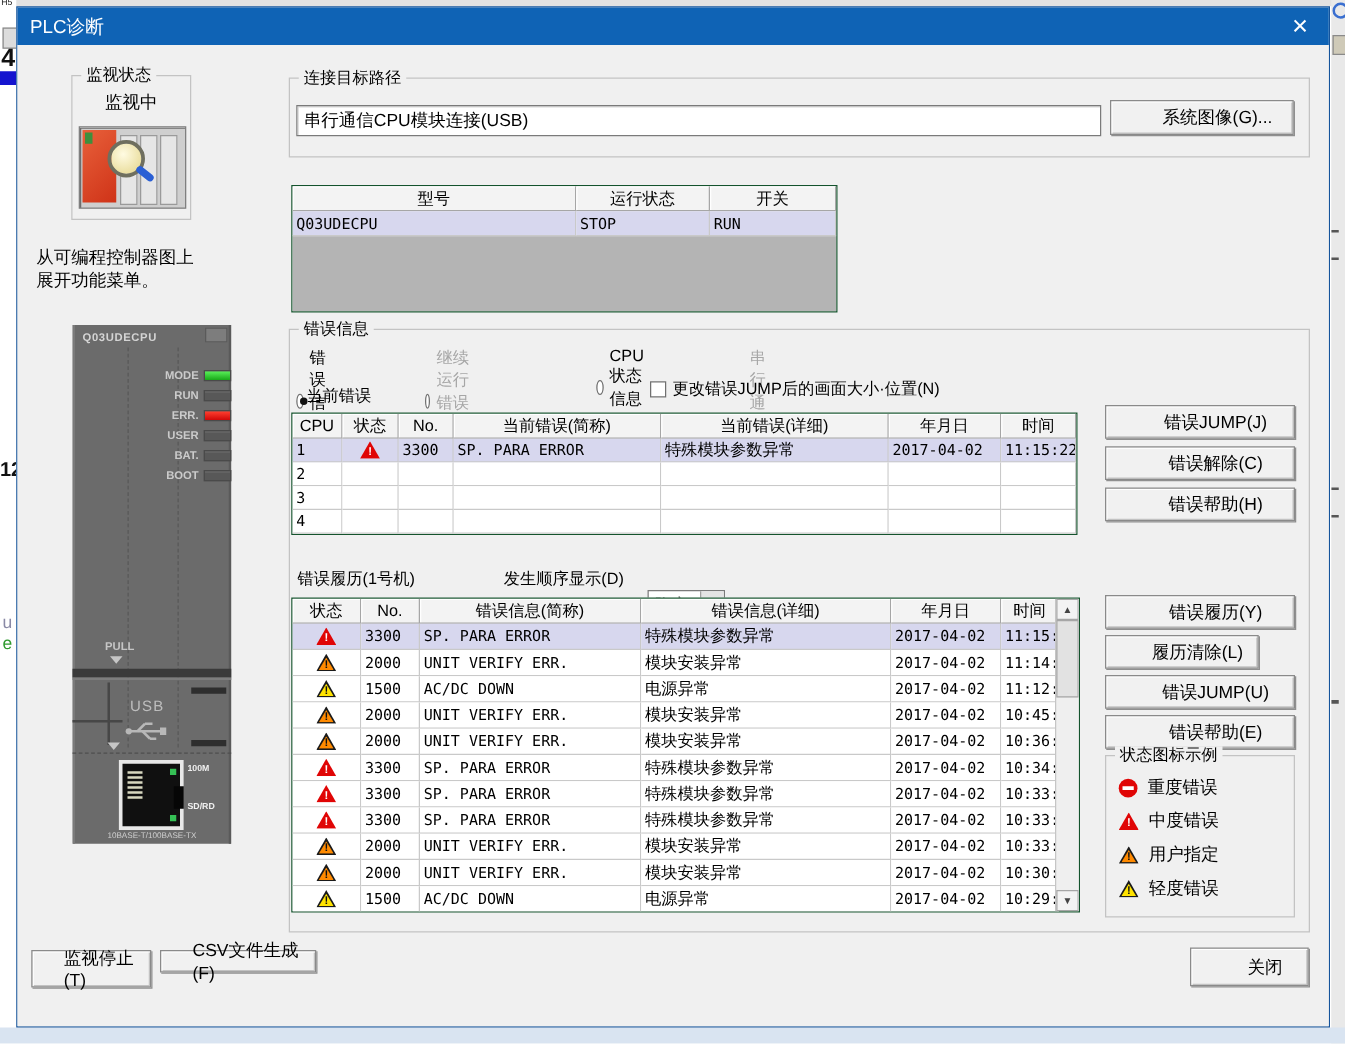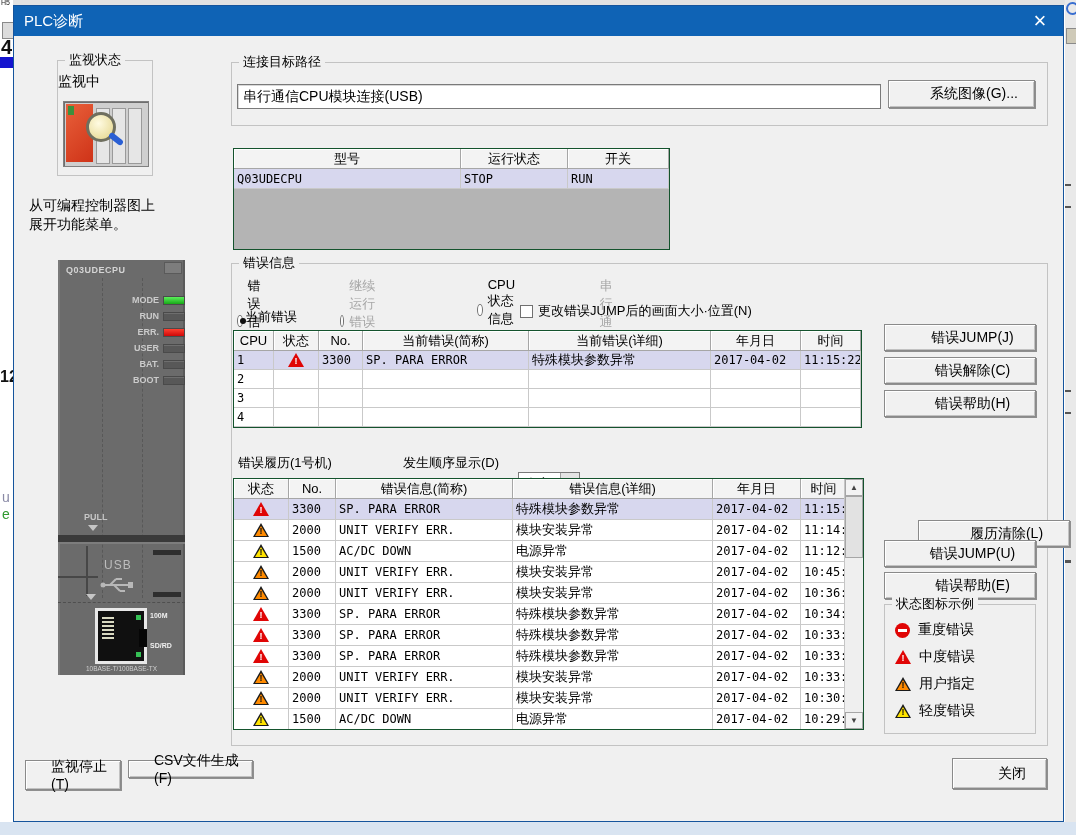--- a/index.html
+++ b/index.html
@@ -30,21 +30,21 @@
          color:#fff;font-size:22px;line-height:22px;cursor:default;}
   .dbody{position:absolute;left:0;top:30px;right:0;bottom:0;background:#f0f0f0;}
   
   .gbx{position:absolute;border:1px solid #c3c3c3;box-sizing:border-box;}
   .gbx>.gt{position:absolute;top:-8px;left:7px;background:#f0f0f0;padding:0 4px;font-size:13px;line-height:14px;}
   
   .btn{position:absolute;background:#f1f1f1;border:1px solid #8a8a8a;box-sizing:border-box;
        box-shadow:inset 1px 1px 0 #ffffff, inset -1px -1px 0 #c2c2c2, 1px 1px 0 #8f8f8f;
        display:flex;align-items:center;justify-content:center;font-size:14px;cursor:default;padding-left:25px;}
   
-  .mon-status{position:absolute;left:0;right:0;top:12px;text-align:left;font-size:14px;}
+  .mon-status{position:absolute;left:0;right:0;top:12px;text-align:center;font-size:14px;}
   .mon-img{position:absolute;left:5px;top:40px;width:84px;height:64px;background:#cfcfcf;
            border:1px solid #808080;box-shadow:inset 1px 1px 0 #6e6e6e;overflow:hidden;}
   .mi-orange{position:absolute;left:2px;top:2px;width:27px;height:58px;background:linear-gradient(135deg,#e8603a,#cf3318);}
   .mi-green{position:absolute;left:4px;top:4px;width:6px;height:9px;background:#3d8f3d;}
   .mi-col{position:absolute;top:6px;width:12px;height:54px;background:#e6e6e6;border:1px solid #9a9a9a;}
   .mi-lens{position:absolute;left:22px;top:10px;width:24px;height:24px;border-radius:50%;border:3px solid #6f6f5f;
            background:radial-gradient(circle at 40% 35%,#fffbe2,#e3d488);}
   .mi-handle{position:absolute;left:44px;top:34px;width:16px;height:6px;background:#2a5fd4;border-radius:3px;
              transform:rotate(38deg);}
   
@@ -531,21 +531,24 @@
 
       <div class="btn" style="left:870px;top:288px;width:152px;height:27px;">
           <span>错误JUMP(J)</span>
         </div>
       <div class="btn" style="left:870px;top:321px;width:152px;height:27px;">
           <span>错误解除(C)</span>
         </div>
       <div class="btn" style="left:870px;top:354px;width:152px;height:27px;">
           <span>错误帮助(H)</span>
         </div>
-      <div class="btn" style="left:904px;top:472px;width:152px;height:27px;margin-top:12px;">
+      <div class="btn" style="left:870px;top:440px;width:152px;height:27px;">
+          <span>错误履历(Y)</span>
+        </div>
+      <div class="btn" style="left:870px;top:472px;width:123px;height:27px;">
           <span>履历清除(L)</span>
         </div>
       <div class="btn" style="left:870px;top:504px;width:152px;height:27px;">
           <span>错误JUMP(U)</span>
         </div>
       <div class="btn" style="left:870px;top:536px;width:152px;height:27px;">
           <span>错误帮助(E)</span>
         </div>
 
       <div class="gbx" style="left:870px;top:568px;width:152px;height:130px;">

